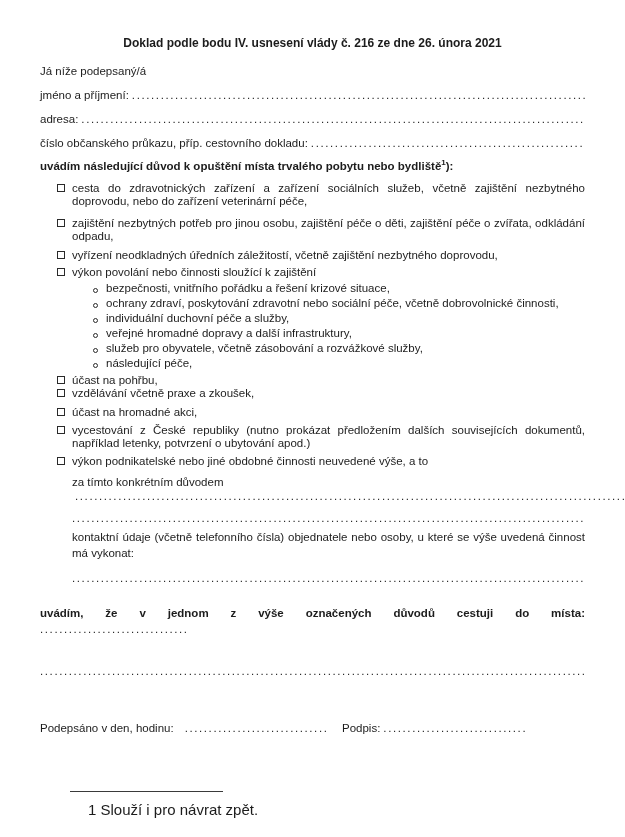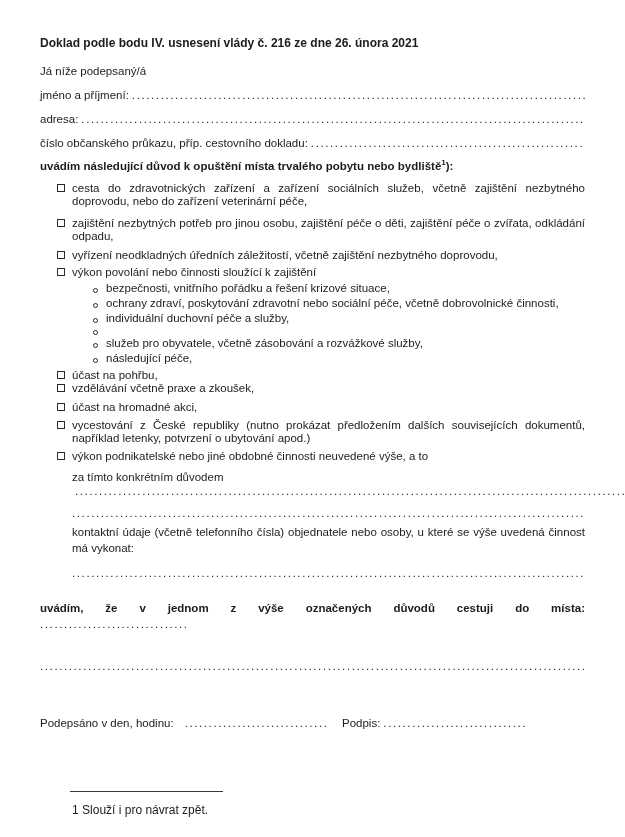--- a/index.html
+++ b/index.html
@@ -3,21 +3,21 @@
 <meta charset="utf-8">
 <style>
   * { margin:0; padding:0; box-sizing:border-box; }
   html,body { background:#ffffff; }
   body { width:625px; height:837px; overflow:hidden; }
   .page {
     position:relative; width:625px; height:837px; background:#fff;
     font-family:"Liberation Sans", sans-serif; font-size:11.5px; color:#1c1c1c;
     padding:36px 40px 0 40px;
   }
-  .title { font-weight:bold; font-size:12px; line-height:15px; margin-bottom:13px; }
+  .title { text-align:center; font-weight:bold; font-size:12px; line-height:15px; margin-bottom:13px; }
   .line  { line-height:14px; }
   .field { display:flex; align-items:baseline; margin-top:10px; line-height:14px; }
   .label { white-space:nowrap; }
   .dots  { flex:1 1 auto; overflow:hidden; white-space:nowrap; letter-spacing:1.6px; padding-left:3px; }
   .heading { font-weight:bold; margin-top:9px; line-height:14px; }
   sup { font-size:8px; line-height:0; vertical-align:super; }
   .cb-list { margin-top:9px; }
   .cb-item { display:flex; line-height:13px; }
   .box  { flex:none; width:8px; height:8px; border:1px solid #2a2a2a; margin:2px 7px 0 17px; }
   .cb-text { flex:1; text-align:justify; }
@@ -29,21 +29,21 @@
   .indent { margin-left:32px;flex-direction:column; }
   .para { text-align:justify; line-height:16px; }
   .dotline { overflow:hidden; white-space:nowrap; letter-spacing:1.6px; line-height:13px; }
   .decl { font-weight:bold; text-align:justify; text-align-last:justify; margin-top:21px; line-height:14px; }
   .short-dots { width:146px; margin-top:3px; }
   .dest-dots  { margin-top:29px; }
   .sig-row { display:flex; margin-top:43px; line-height:14px; }
   .sig-group-1 { display:flex; align-items:baseline; width:287px;gap:8px; }
   .sig-group-2 { display:flex; align-items:baseline; width:185px; margin-left:15px; }
   .footnote-rule { position:absolute; top:791px; left:70px; width:153px; border-top:1px solid #3a3a3a; }
-  .footnote-text { position:absolute; top:804px; left:72px; font-size:12px; line-height:12px; }
+  .footnote-text { position:absolute; top:804px; left:88px; font-size:15px; line-height:12px; }
 </style>
 </head>
 <body>
 
 <div class="page">
 
   <div class="title">Doklad podle bodu IV. usnesení vlády č. 216 ze dne 26. února 2021</div>
 
   <div class="line">Já níže podepsaný/á</div>
 
@@ -94,20 +94,21 @@
         <div class="sub-item">
           <span class="ring"></span>
           <span>ochrany zdraví, poskytování zdravotní nebo sociální péče, včetně dobrovolnické činnosti,</span>
         </div>
         <div class="sub-item">
           <span class="ring"></span>
           <span>individuální duchovní péče a služby,</span>
         </div>
         <div class="sub-item">
           <span class="ring"></span>
+          <span>veřejné hromadné dopravy a další infrastruktury,</span>
         </div>
         <div class="sub-item">
           <span class="ring"></span>
           <span>služeb pro obyvatele, včetně zásobování a rozvážkové služby,</span>
         </div>
         <div class="sub-item">
           <span class="ring"></span>
           <span>následující péče,</span>
         </div>
       </div>

